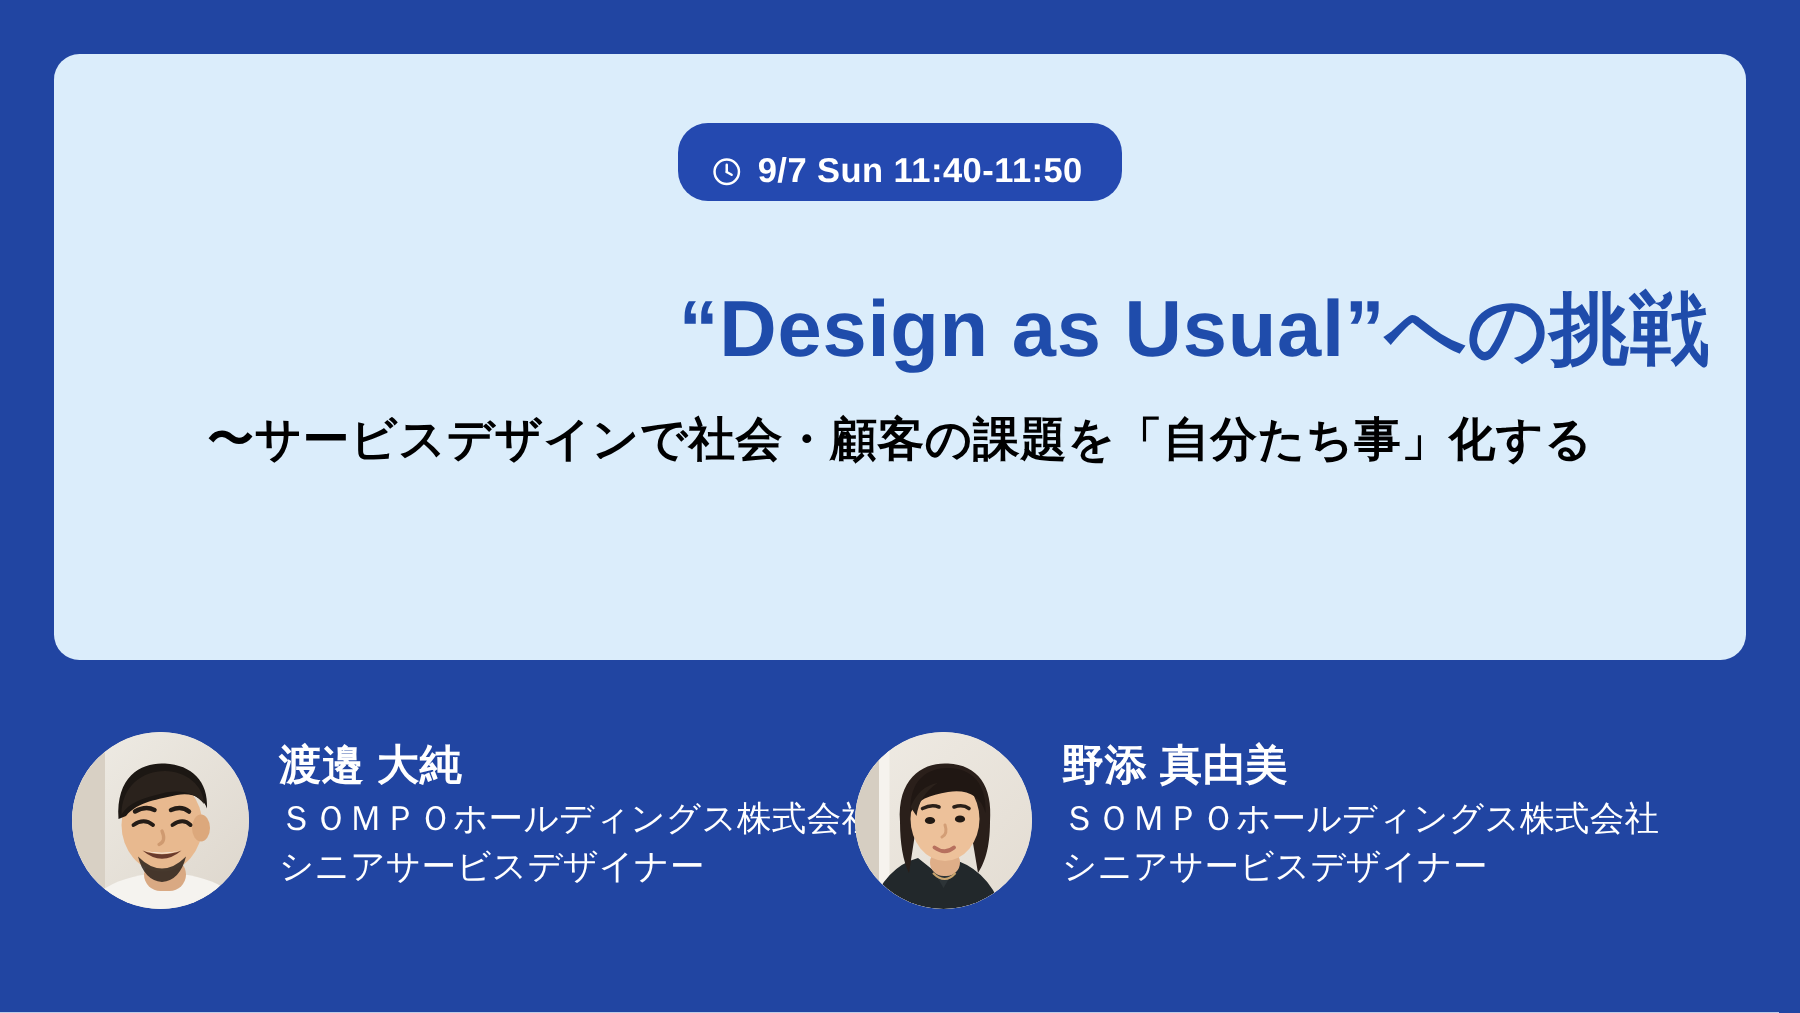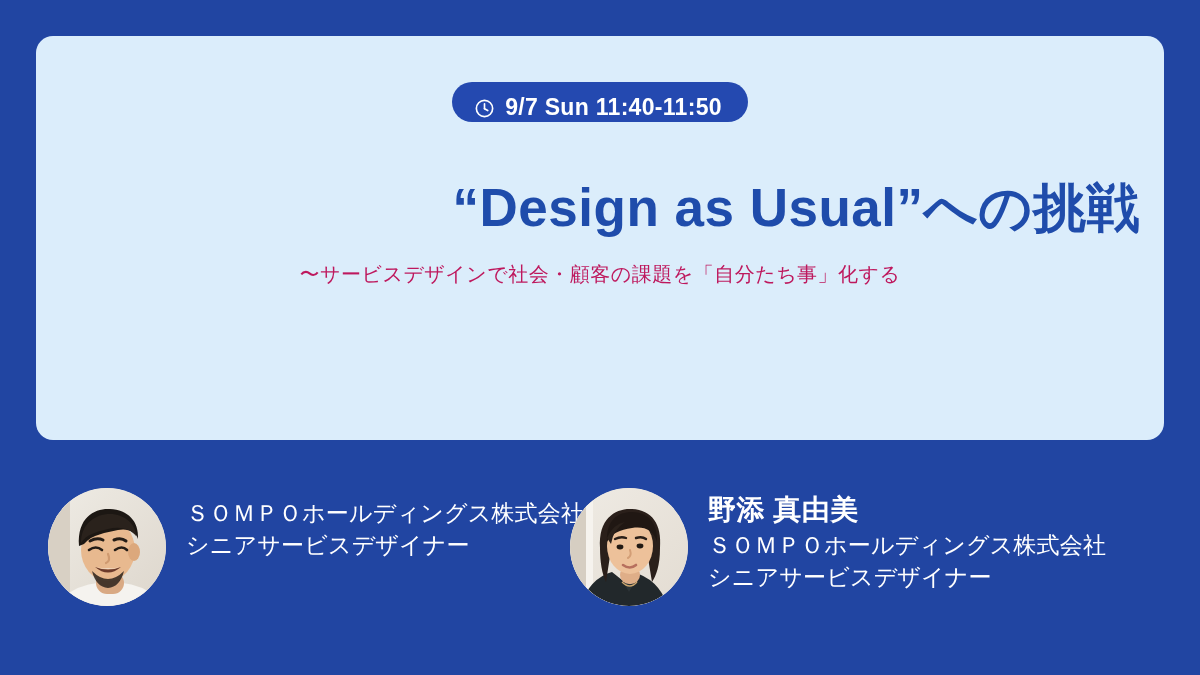--- a/index.html
+++ b/index.html
@@ -31,21 +31,21 @@
     background: #dbedfb;
     border-radius: 17px;
     box-sizing: border-box;
     display: flex;
     flex-direction: column;
     align-items: center;
   }
 
   .time-badge {
     margin-top: 46px;
-    height: 40px;
+    height: 52px;
     border-radius: 20px;
     background: #2449b0;
     color: #ffffff;
     display: inline-flex;
     align-items: center;
     justify-content: center;
     gap: 10px;
     padding: 12px 26px 0 22px;
     box-sizing: border-box;
     white-space: nowrap;
@@ -80,23 +80,23 @@
     font-size: 53px;
     font-weight: bold;
     line-height: 1.15;
     letter-spacing: 0.5px;
     margin: 0;
     white-space: nowrap;
     text-align: right;
   }
 
   .sub-title {
-    color: #be185d;
-    font-size: 20px;
-    font-weight: normal;
+    color: #000000;
+    font-size: 31px;
+    font-weight: bold;
     line-height: 1.3;
     letter-spacing: 0.5px;
     margin: 22px 0 0 0;
     white-space: nowrap;
   }
 
   
   .speakers {
     position: absolute;
     left: 0;
@@ -215,20 +215,21 @@
             <path d="M60 66 q3 7 -2 9" stroke="#cf9a70" stroke-width="2.2" fill="none" stroke-linecap="round"></path>
 
             <path d="M47 79 q13 11 26 0 q-13 5 -26 0 Z" fill="#6b3b2c"></path>
             <path d="M48 79 q12 3 24 0 q-12 4 -24 0 Z" fill="#fbfaf7"></path>
 
             <path d="M44 83 q16 16 32 0 q-4 16 -16 17 q-12 -1 -16 -17 Z" fill="#2a221c" opacity="0.85"></path>
           </g>
         </svg>
       </div>
       <div class="speaker-info">
+        <p class="speaker-name">渡邉 大純</p>
         <p class="speaker-org">ＳＯＭＰＯホールディングス株式会社</p>
         <p class="speaker-role">シニアサービスデザイナー</p>
       </div>
     </div>
 
     <div class="speaker speaker-right">
       <div class="avatar">
         <svg viewBox="0 0 118 118">
           <defs>
             <clipPath id="clipB">

